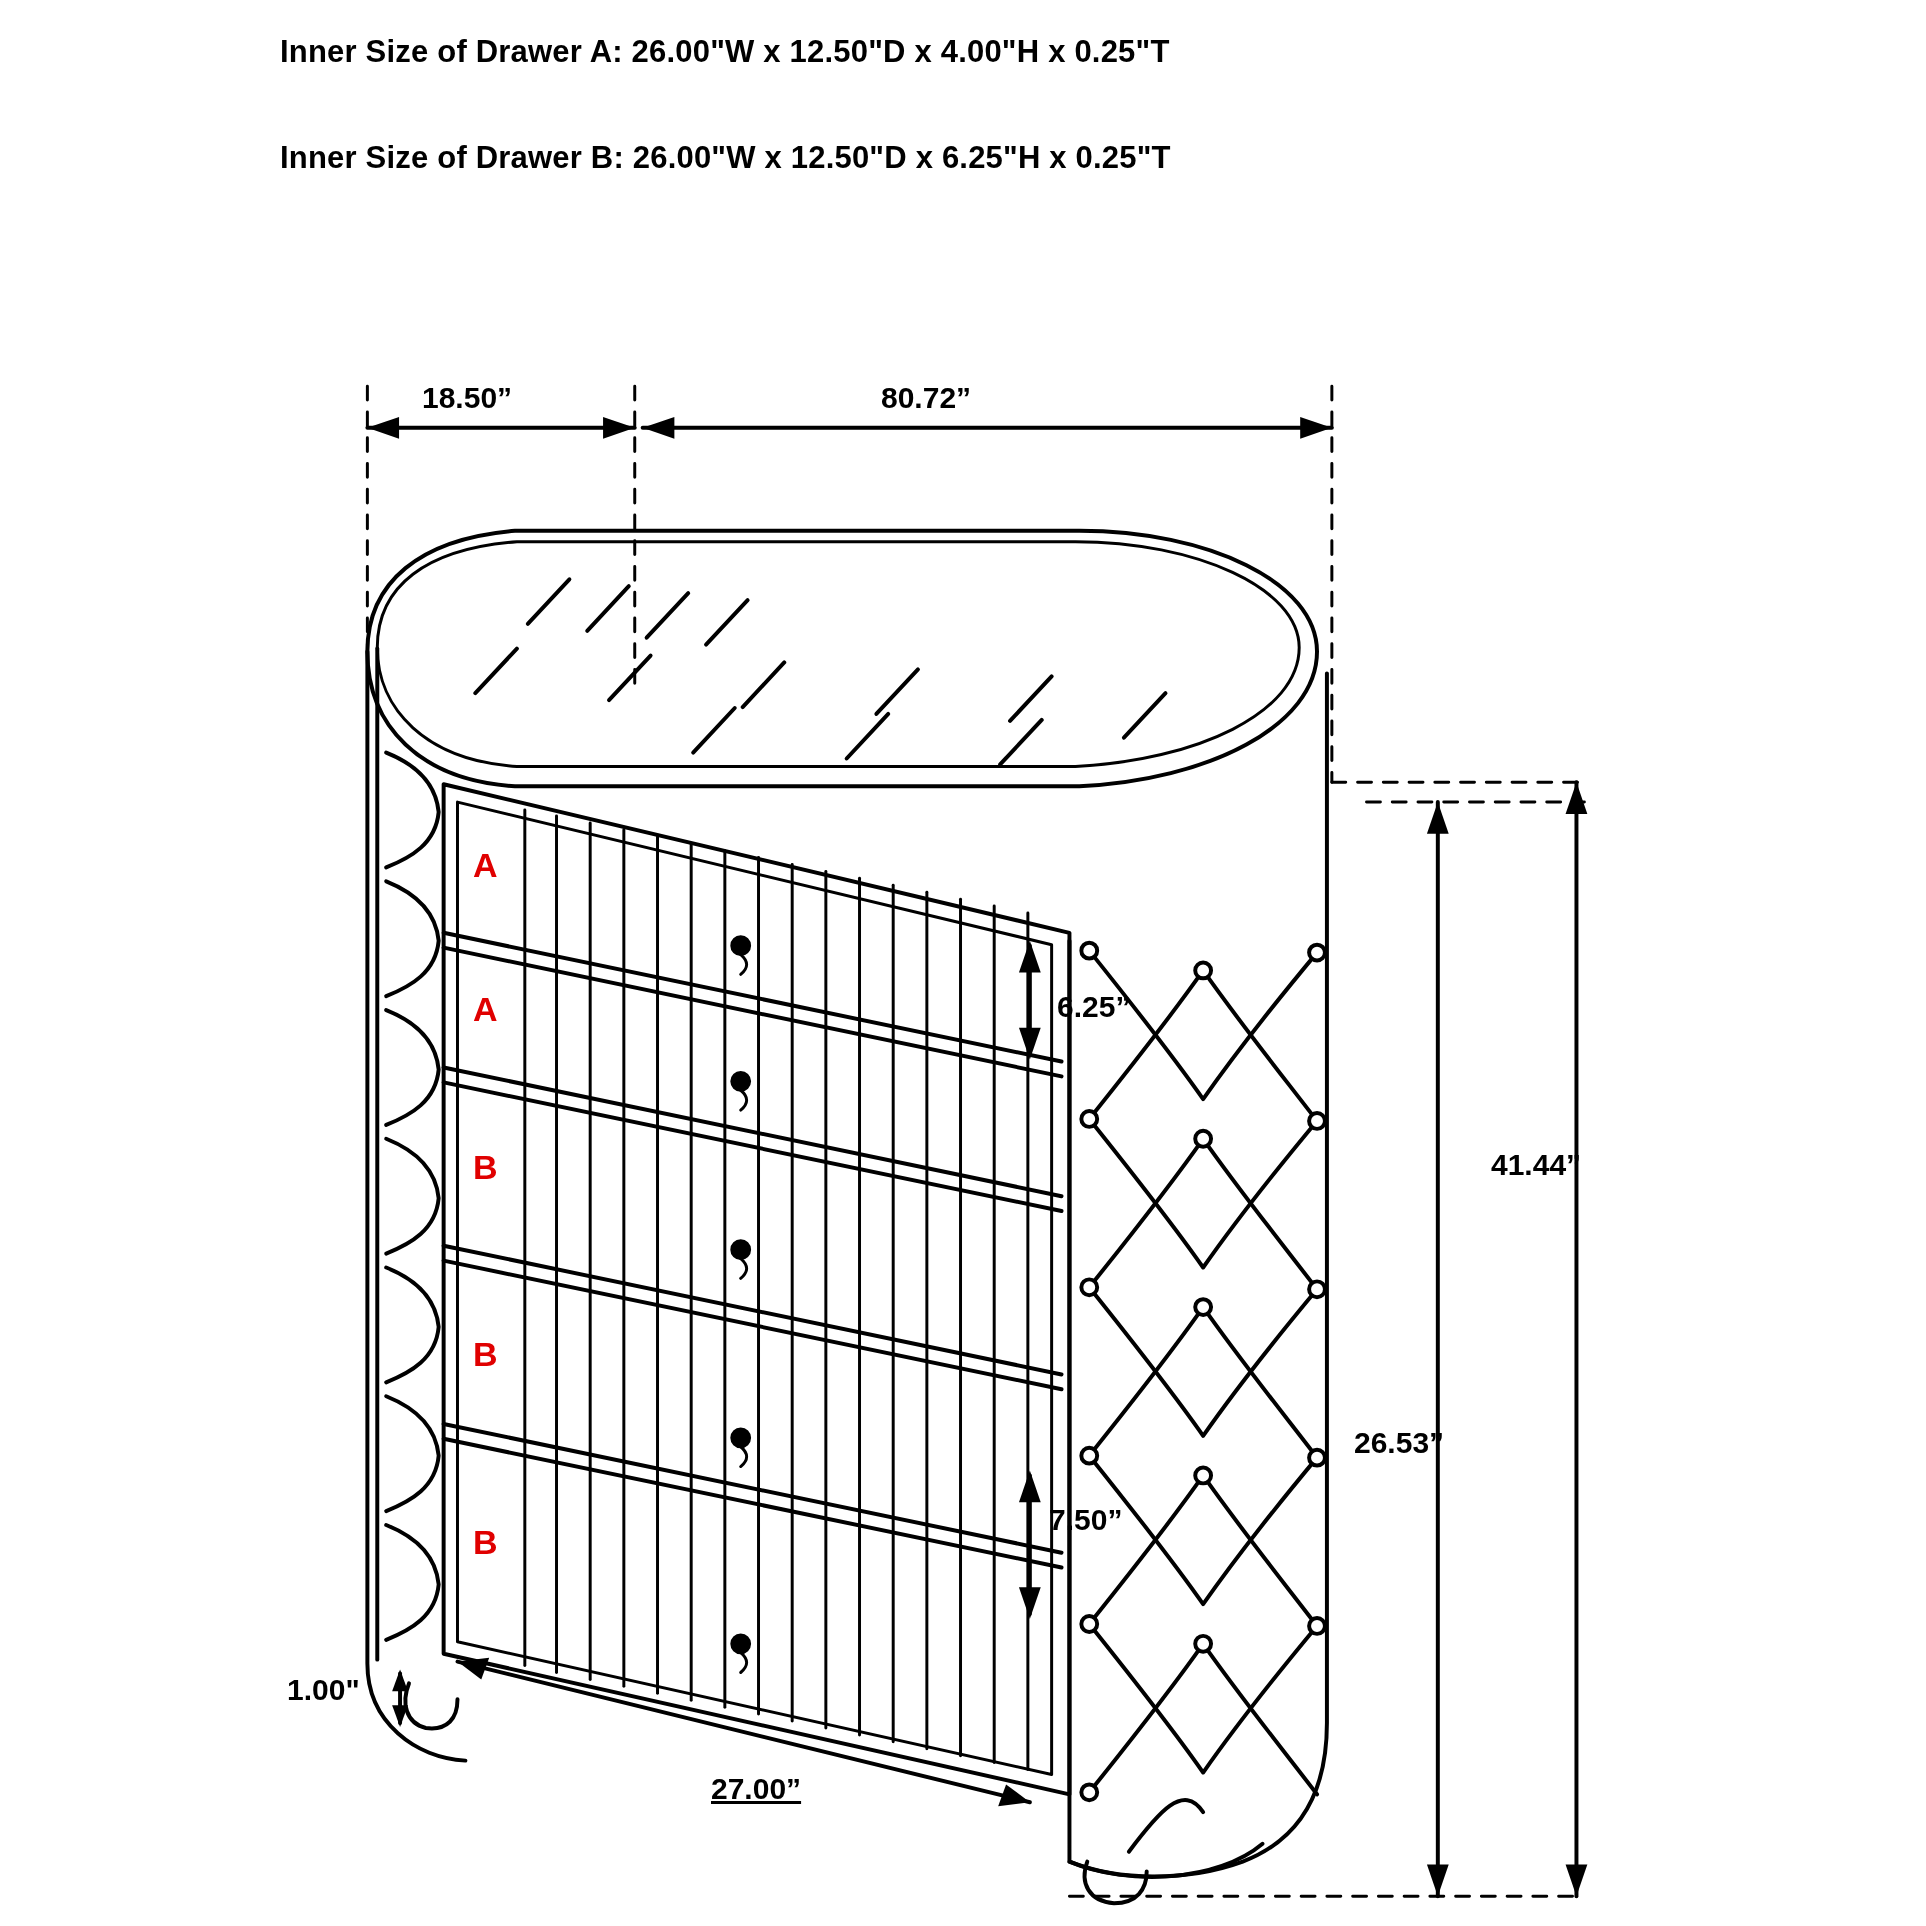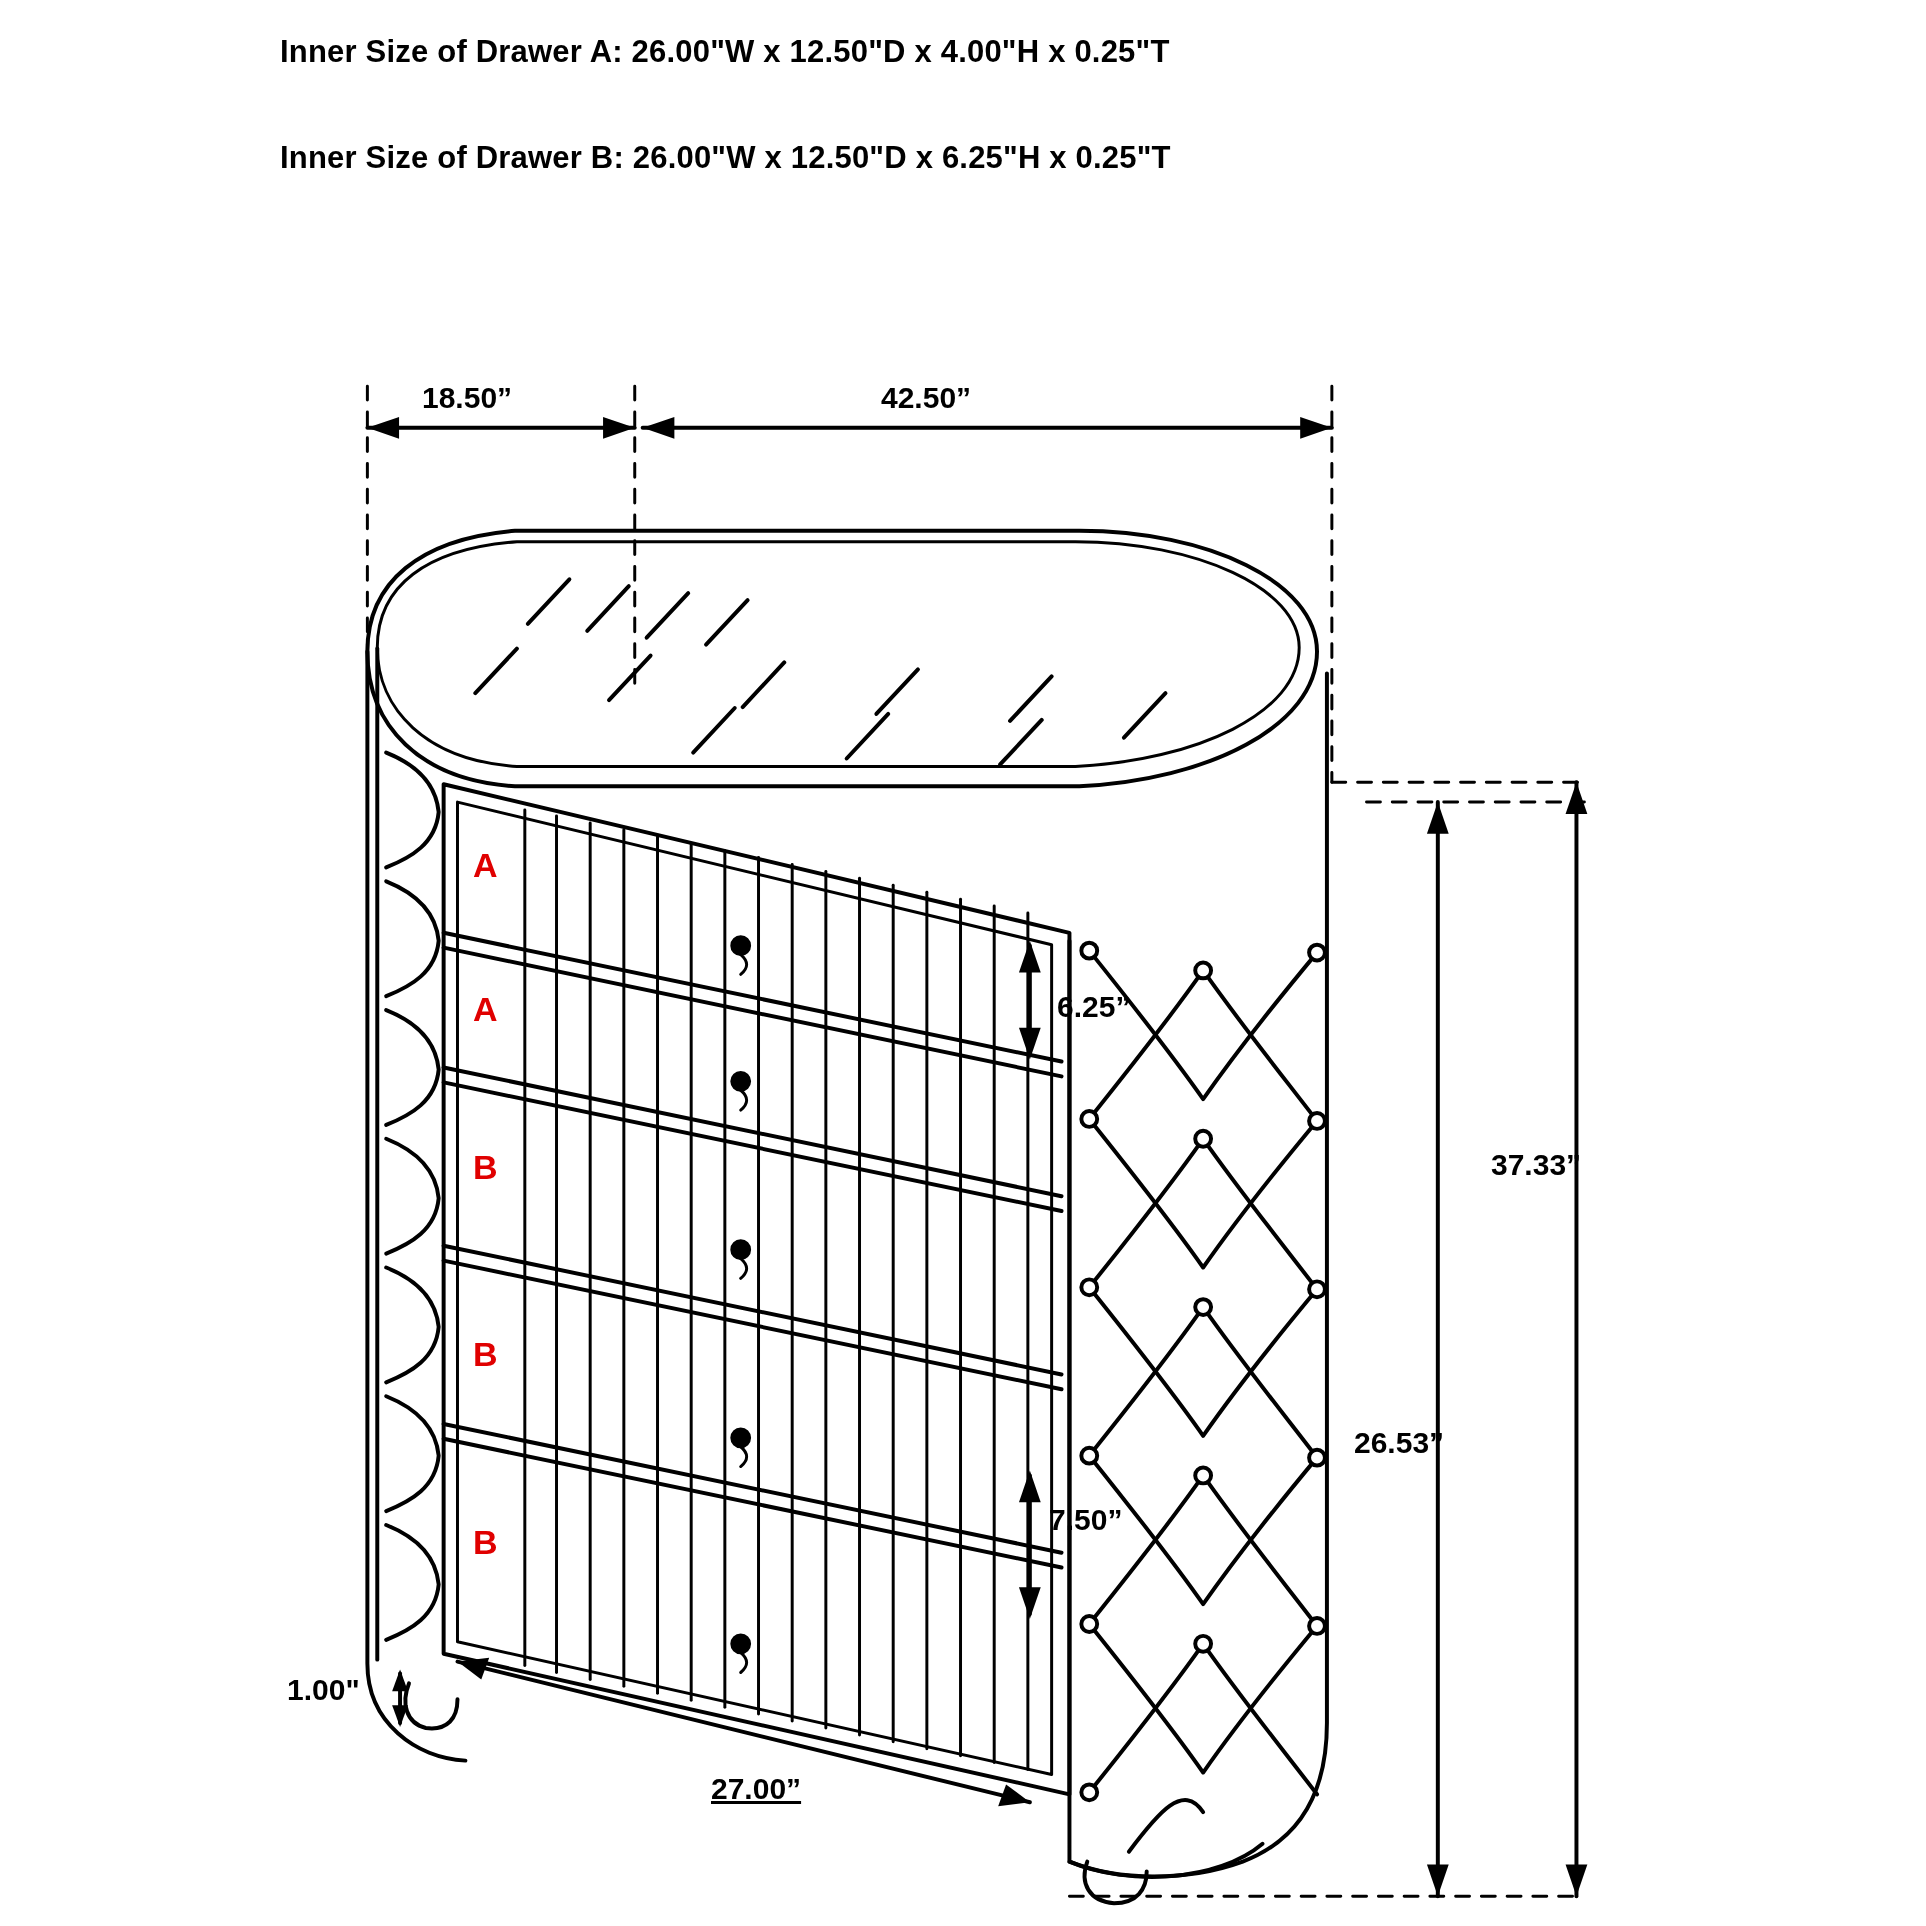--- a/index.html
+++ b/index.html
@@ -221,24 +221,24 @@
         <circle cx="1330" cy="1472" r="8"></circle>
         <circle cx="1330" cy="1642" r="8"></circle>
       </g>
 
       <path d="M 1098 1880 C 1090 1902, 1100 1920, 1125 1922 C 1148 1922, 1158 1908, 1158 1890"></path>
 
     </g>
   </svg>
 
   <div class="dimlabel" id="d-left" style="left:422px;top:381px;">18.50”</div>
-  <div class="dimlabel" id="d-right" style="left:881px;top:381px;">42.50”</div>
+  <div class="dimlabel" id="d-right" style="left:881px;top:381px;">80.72”</div>
   <div class="dimlabel" id="d-a-h" style="left:1057px;top:990px;">6.25”</div>
   <div class="dimlabel" id="d-b-h" style="left:1049px;top:1503px;">7.50”</div>
-  <div class="dimlabel" id="d-total" style="left:1491px;top:1148px;">37.33”</div>
+  <div class="dimlabel" id="d-total" style="left:1491px;top:1148px;">41.44”</div>
   <div class="dimlabel" id="d-body" style="left:1354px;top:1426px;">26.53”</div>
   <div class="dimlabel" id="d-foot" style="left:287px;top:1673px;">1.00"</div>
   <div class="dimlabel" id="d-front" style="left:711px;top:1772px;text-decoration:underline;">27.00”</div>
 
   <div class="drawerlabel" style="left:473px;top:846px;">A</div>
   <div class="drawerlabel" style="left:473px;top:990px;">A</div>
   <div class="drawerlabel" style="left:473px;top:1148px;">B</div>
   <div class="drawerlabel" style="left:473px;top:1335px;">B</div>
   <div class="drawerlabel" style="left:473px;top:1523px;">B</div>
 

